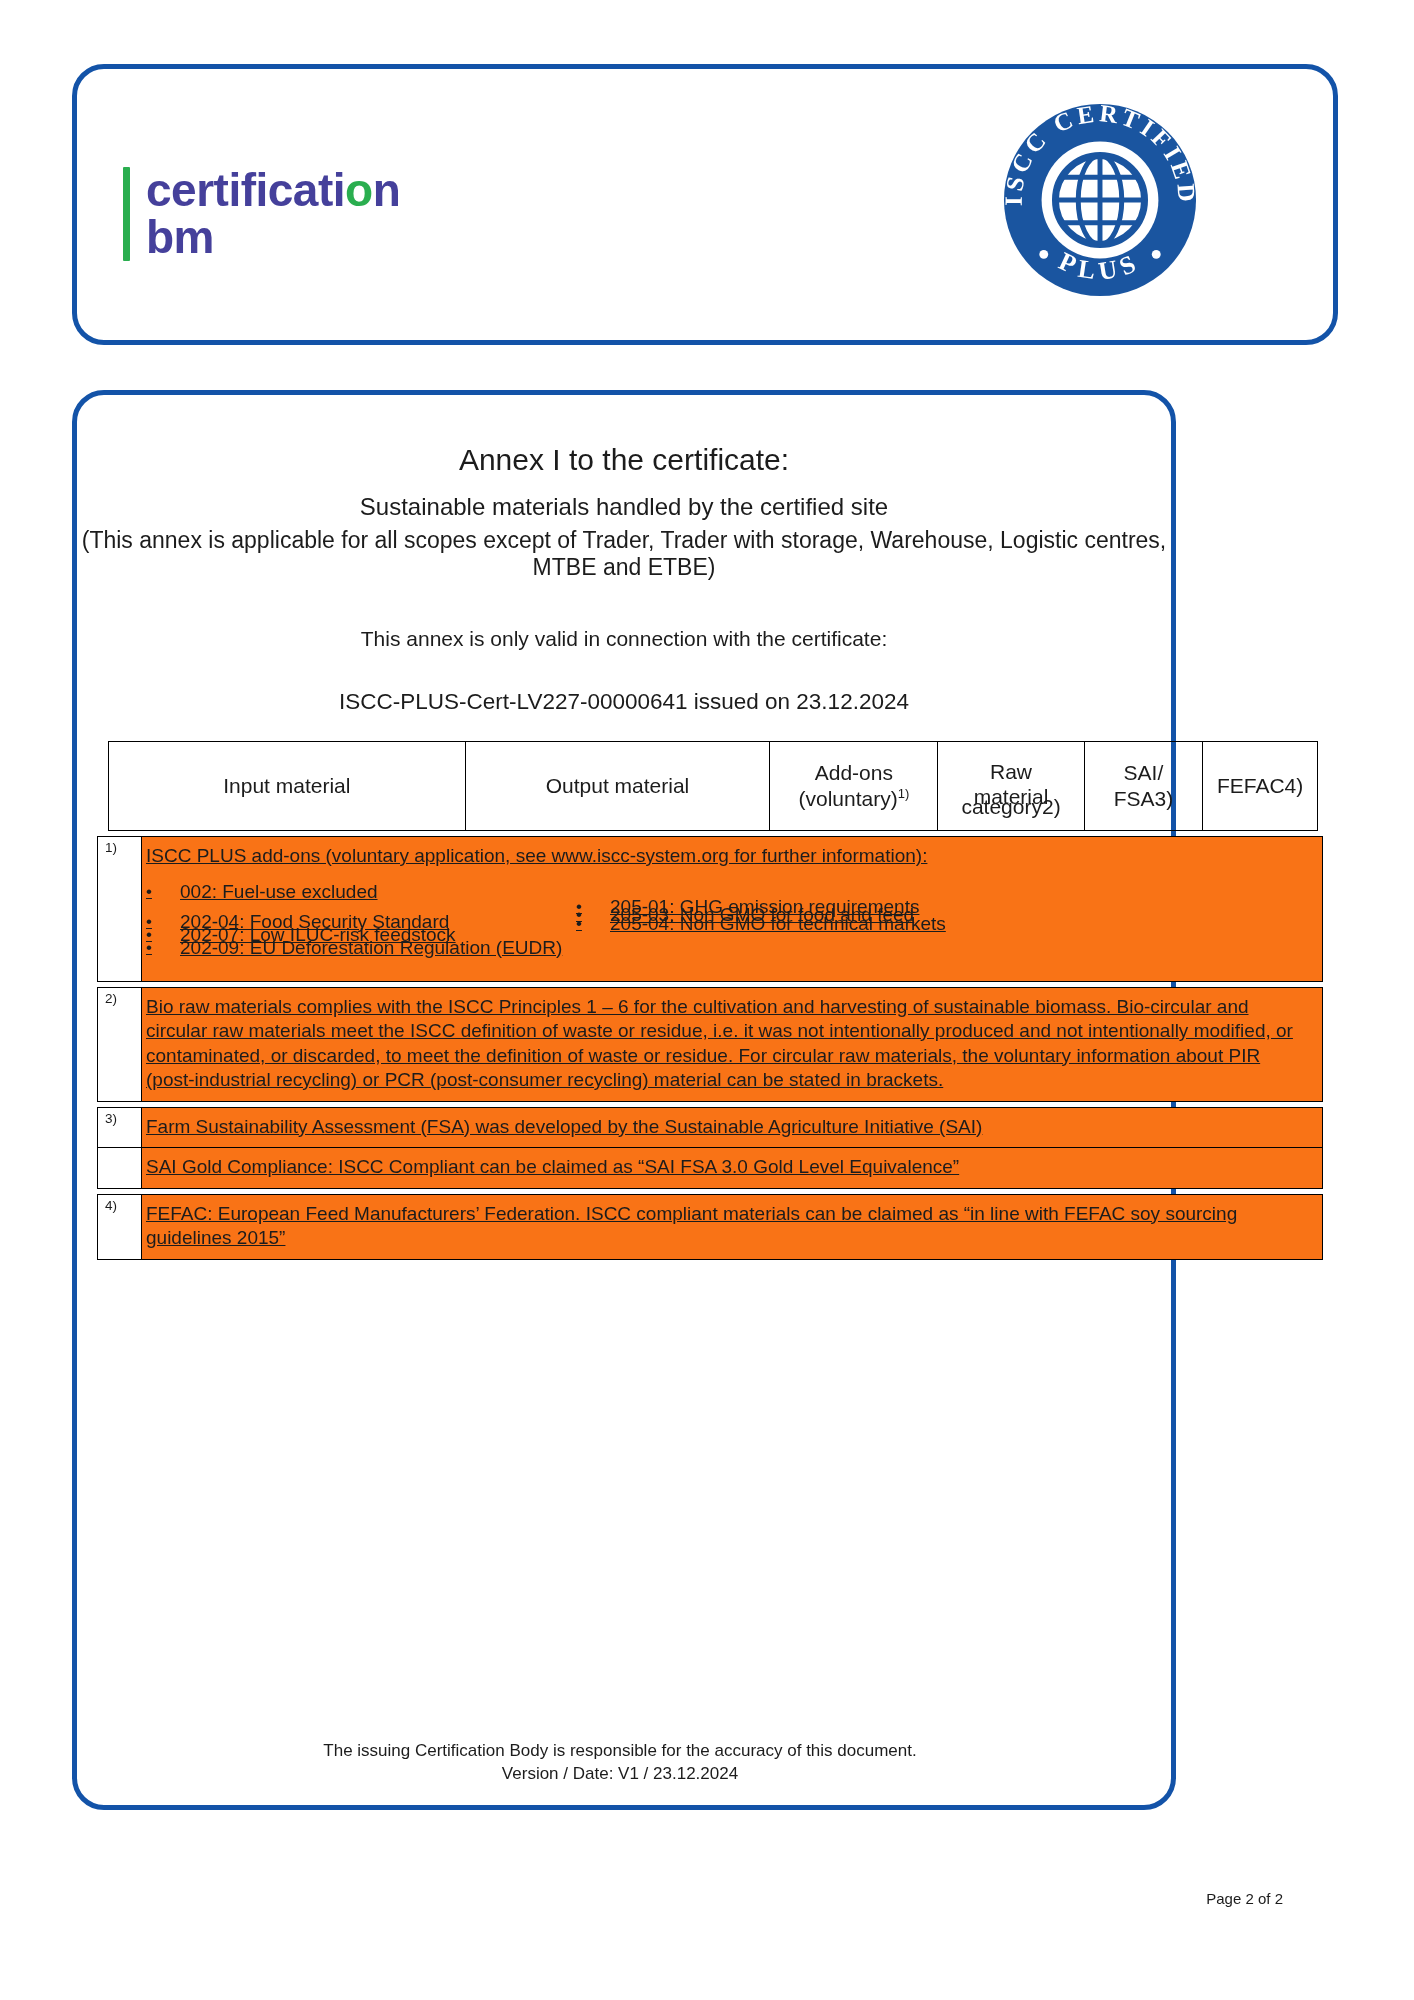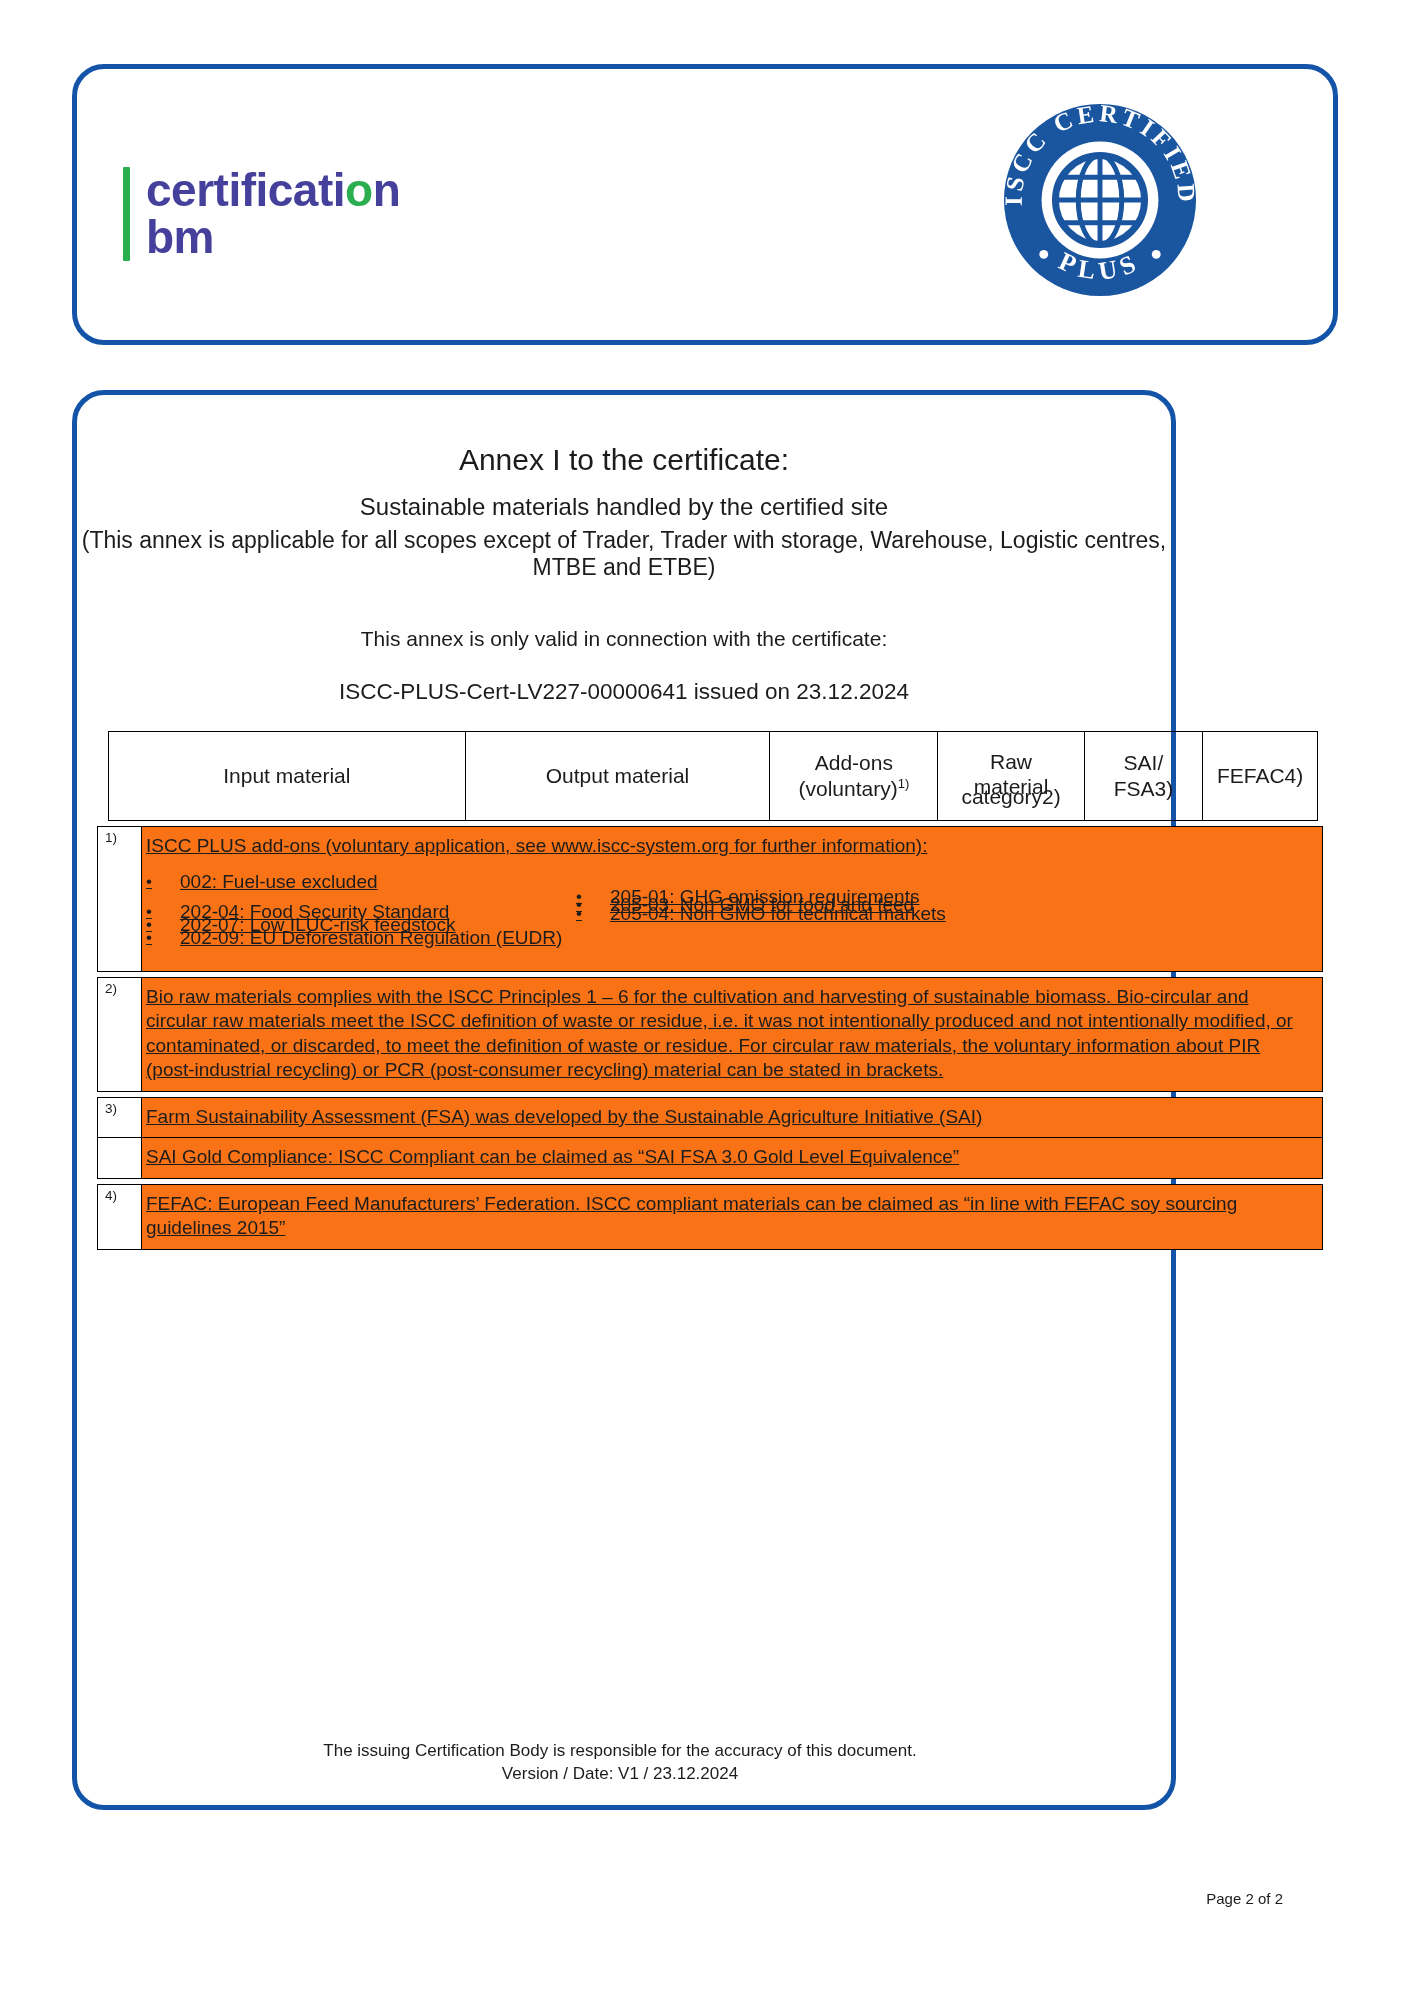--- a/index.html
+++ b/index.html
@@ -21,21 +21,21 @@
 
   
   .main-box {
     position:absolute; left:72px; top:390px; width:1104px; height:1420px;
     border:5px solid #1353a8; border-radius:32px; box-sizing:border-box; background:#fff;
   }
   .title   { margin-top:48px; text-align:center; font-size:30px; }
   .subtitle{ margin-top:16px; text-align:center; font-size:24px; }
   .scope   { margin-top:6px;  text-align:center; font-size:23px; line-height:27px; white-space:pre-line; }
   .valid   { margin-top:46px; text-align:center; font-size:21px; }
-  .certline{ margin-top:28px; text-align:center; font-size:22.5px; }
+  .certline{ margin-top:38px; text-align:center; font-size:22.5px; }
 
   
   table.materials {
     margin:26px 0 0 31px; width:1210px; border-collapse:collapse; table-layout:fixed;
     text-align:center; font-size:21px;
   }
   table.materials th, table.materials td { border:1.5px solid #000; font-weight:normal; padding:2px; }
   table.materials th { height:84px; vertical-align:middle; }
   table.materials td { height:33px; vertical-align:middle; }
   .col1{width:29.5%} .col2{width:25.2%} .col3{width:13.9%} .col4{width:12.1%} .col5{width:9.8%} .col6{width:9.5%}

